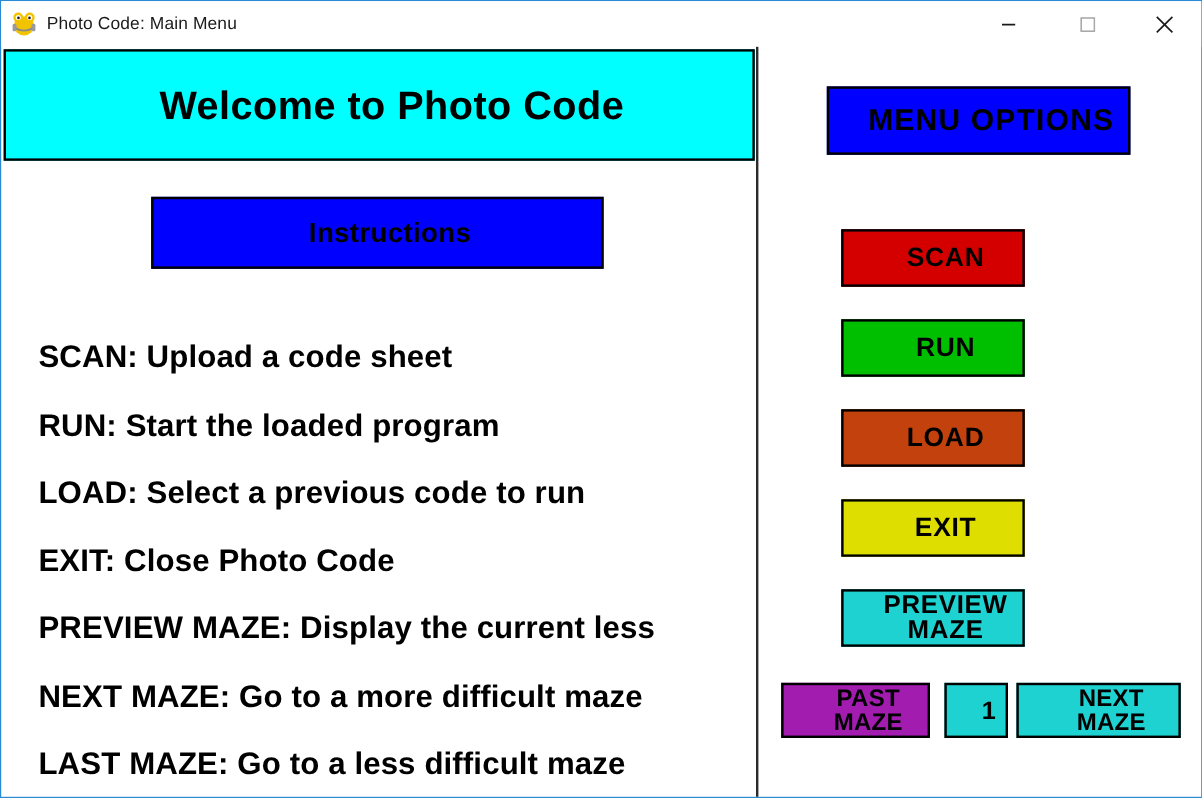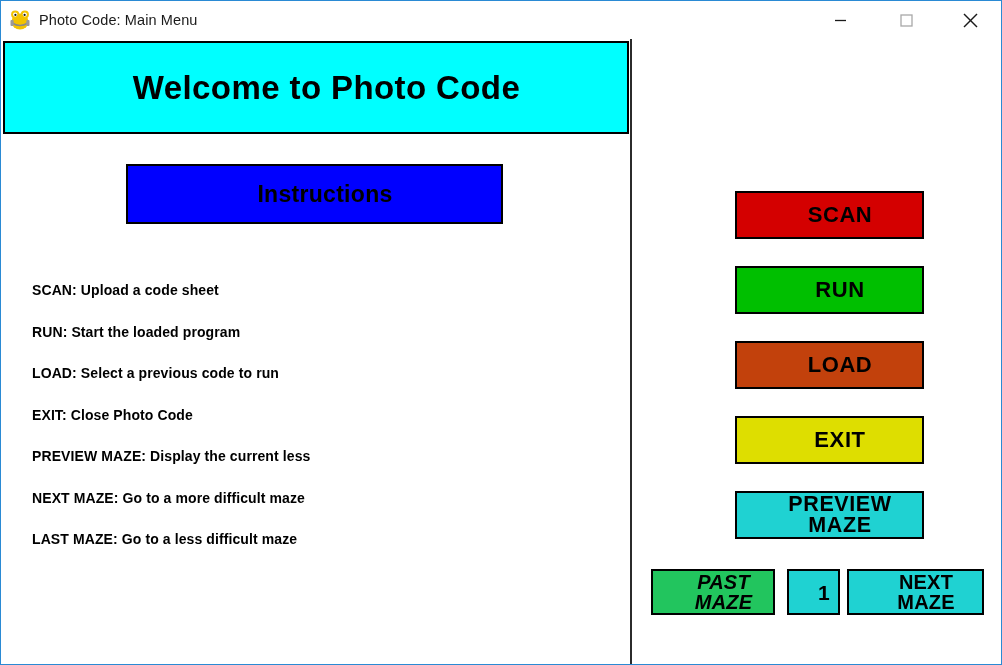--- a/index.html
+++ b/index.html
@@ -111,42 +111,42 @@
     height: 60px;
     font-size: 23px;
   }
   #instruction-list {
     position: absolute;
     left: 30px;
     top: 243px;
     width: 580px;
   }
   .instr-line {
-    font-size: 14px;
+    font-size: 26px;
     font-weight: bold;
     color: #000000;
     margin-bottom: 25.5px;
     white-space: nowrap;
     letter-spacing: 0.1px;
   }
 
   
   #menu-options-header {
     position: absolute;
     left: 687px;
     top: 33px;
     width: 253px;
     height: 57px;
     font-size: 25px;
     letter-spacing: 1px;
   }
   .action-btn {
     position: absolute;
-    left: 733px;
-    width: 189px;
+    left: 699px;
+    width: 153px;
     height: 48px;
     font-size: 22px;
     letter-spacing: 0.6px;
   }
   #btn-scan    { top: 152px; }
   #btn-run     { top: 227px; }
   #btn-load    { top: 302px; }
   #btn-exit    { top: 377px; }
   #btn-preview { top: 452px; font-size: 21.5px; }
 
@@ -217,33 +217,34 @@
     <div id="instruction-list">
       <div class="instr-line">SCAN: Upload a code sheet</div>
       <div class="instr-line">RUN: Start the loaded program</div>
       <div class="instr-line">LOAD: Select a previous code to run</div>
       <div class="instr-line">EXIT: Close Photo Code</div>
       <div class="instr-line">PREVIEW MAZE: Display the current less</div>
       <div class="instr-line">NEXT MAZE: Go to a more difficult maze</div>
       <div class="instr-line">LAST MAZE: Go to a less difficult maze</div>
     </div>
 
+    <div class="flat" id="menu-options-header" style="background:#0000FF;">MENU OPTIONS</div>
 
     <div class="flat action-btn" id="btn-scan" style="background:#D40000;">SCAN</div>
 
     <div class="flat action-btn" id="btn-run" style="background:#00BF00;">RUN</div>
 
     <div class="flat action-btn" id="btn-load" style="background:#c2410c;">LOAD</div>
 
     <div class="flat action-btn" id="btn-exit" style="background:#DEDE00;">EXIT</div>
 
     <div class="flat action-btn" id="btn-preview" style="background:#1FD2D2;">PREVIEW MAZE</div>
 
     <div id="maze-nav">
-      <div class="flat maze-btn" id="btn-past-maze" style="background:#22c55e;font-style:italic;">PAST MAZE</div>
+      <div class="flat maze-btn" id="btn-past-maze" style="background:#a21caf;">PAST MAZE</div>
 
       <div class="flat maze-btn" id="btn-maze-num" style="background:#1FD2D2;">1</div>
 
       <div class="flat maze-btn" id="btn-next-maze" style="background:#1FD2D2;">NEXT MAZE</div>
     </div>
 
   </div>
 </div>
 
 </body></html>

